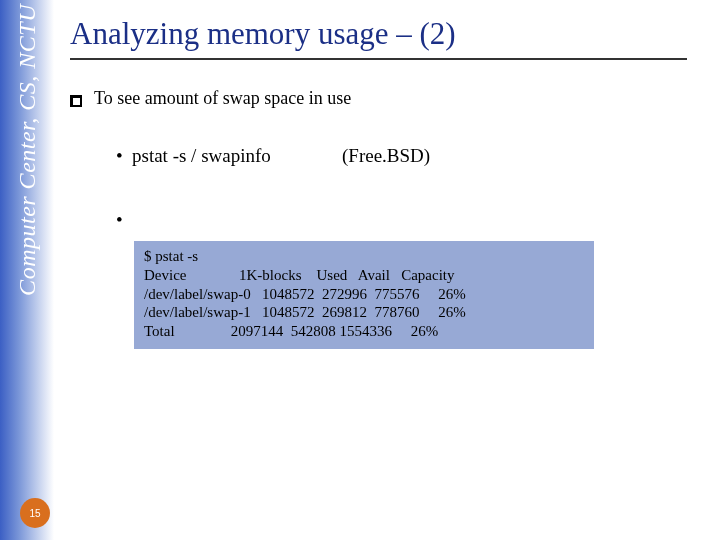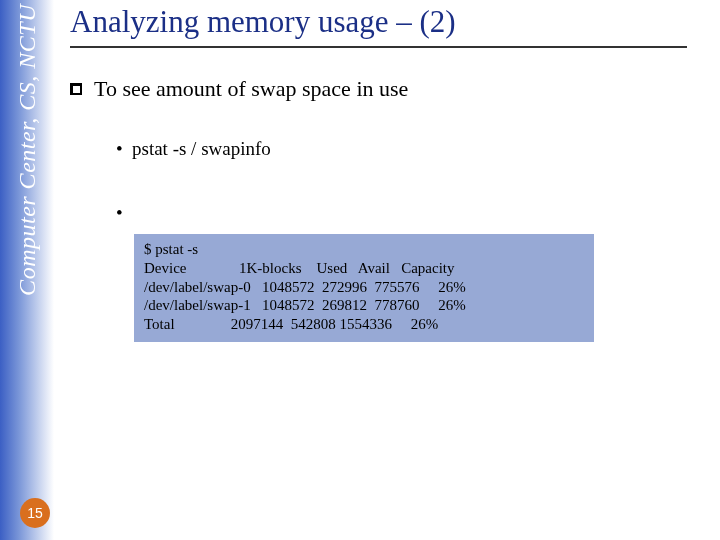--- a/index.html
+++ b/index.html
@@ -41,44 +41,44 @@
     bottom: 12px;
     width: 30px;
     height: 30px;
     border-radius: 50%;
     background: #d96f1e;
     display: flex;
     align-items: center;
     justify-content: center;
     color: #ffffff;
     font-family: Arial, sans-serif;
-    font-size: 14px;
+    font-size: 10px;
     text-align: right;
   }
   .content {
     position: absolute;
     left: 70px;
     top: 0;
     right: 0;
     padding-right: 20px;
   }
   .title {
     font-size: 31px;
     color: #1b2f86;
-    margin-top: 4px;
+    margin-top: 16px;
     margin-bottom: 6px;
   }
   .title-rule {
     border: none;
     border-top: 2px solid #333333;
     margin: 0 0 28px 0;
     width: 98%;
   }
   .bullet-q {
-    font-size: 22px;
+    font-size: 18px;
     color: #000000;
     margin: 8px 0 6px 0;
     padding-left: 24px;
     position: relative;
   }
   .bullet-q::before {
     content: "";
     position: absolute;
     left: 0;
     top: 7px;
@@ -135,20 +135,21 @@
 <div class="content">
   <div class="title">Analyzing memory usage – (2)</div>
   <hr class="title-rule">
 
   <div class="bullet-q">
     <span>To see amount of swap space in use</span>
   </div>
   <div class="sub-line">
     <span class="dot">•</span>
     <span class="left">pstat -s / swapinfo</span>
+    <span class="right">(Free.BSD)</span>
   </div>
 
   <div class="spacer"></div>
 
   <div class="sub-line">
     <span class="dot">•</span>
   </div>
 
   <div class="code-block"><span>$ pstat -s</span>
 <span>Device              1K-blocks    Used   Avail   Capacity</span>

